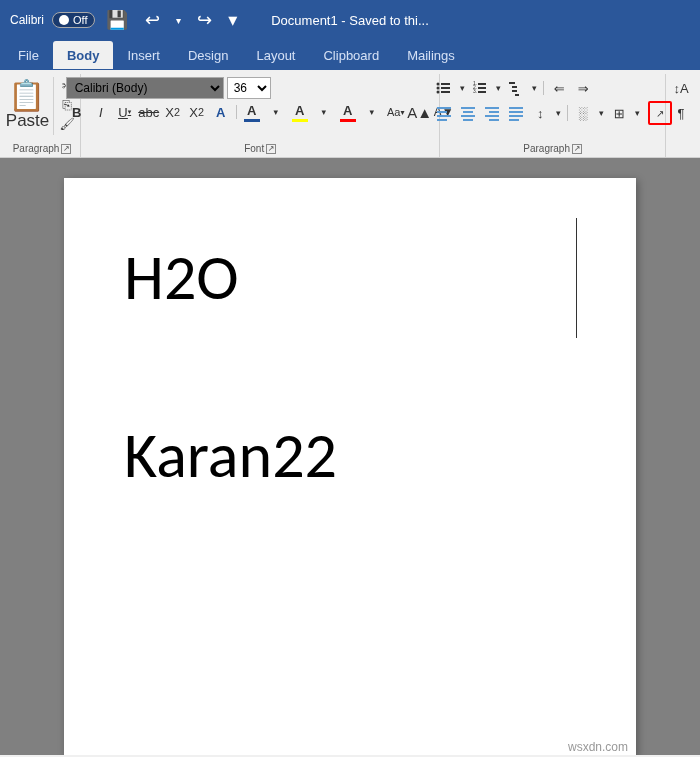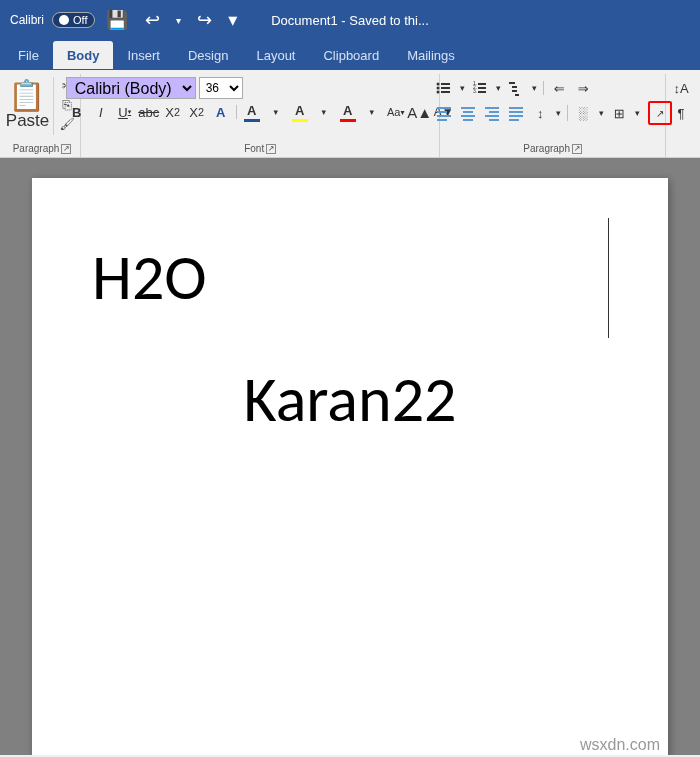--- a/index.html
+++ b/index.html
@@ -172,25 +172,25 @@
     .font-group .ribbon-group-content {
       flex-direction: column;
       gap: 2px;
     }
     .font-selectors {
       display: flex;
       gap: 3px;
       align-items: center;
     }
     .font-name-select {
-      width: 130px;
+      width: 158px;
       height: 22px;
-      font-size: 16px;
+      font-size: 12px;
       border: 1px solid #aaa;
-      background: #c4b5fd;
+      background: #737373;
       padding: 0 4px;
     }
     .font-size-select {
       width: 44px;
       height: 22px;
       font-size: 12px;
       border: 1px solid #aaa;
       background: white;
       padding: 0 2px;
     }
@@ -260,21 +260,21 @@
     .doc-area {
       background: #808080;
       display: flex;
       justify-content: center;
       padding: 20px 0;
       height: calc(757px - 40px - 30px - 90px);
       overflow: hidden;
     }
     .doc-page {
       background: white;
-      width: 636px;
+      width: 572px;
       min-height: 580px;
       position: relative;
       padding: 40px 60px;
       box-shadow: 2px 2px 8px rgba(0,0,0,0.3);
     }
     .cursor-line {
       position: absolute;
       right: 59px;
       top: 40px;
       width: 1px;
@@ -286,37 +286,36 @@
       font-size: 64px;
       font-weight: normal;
       color: black;
       margin-top: 20px;
     }
     .doc-text-karan {
       font-family: Calibri, Arial, sans-serif;
       font-size: 64px;
       font-weight: normal;
       color: black;
-      margin-top: 44px;
-      text-align: center;
+      margin-top: 100px;
     }
 
     
     .ribbon-divider {
       width: 1px;
       background: #c0c0c0;
       margin: 4px 2px;
       align-self: stretch;
     }
 
     .watermark {
       position: absolute;
       bottom: 4px;
       right: 8px;
-      font-size: 16px;
+      font-size: 12px;
       color: #999;
     }
   </style>
 </head>
 <body>
 
 <div class="title-bar">
   <div class="title-bar-left">
     <span class="autosave-label">Calibri</span>
     <div class="autosave-toggle">

